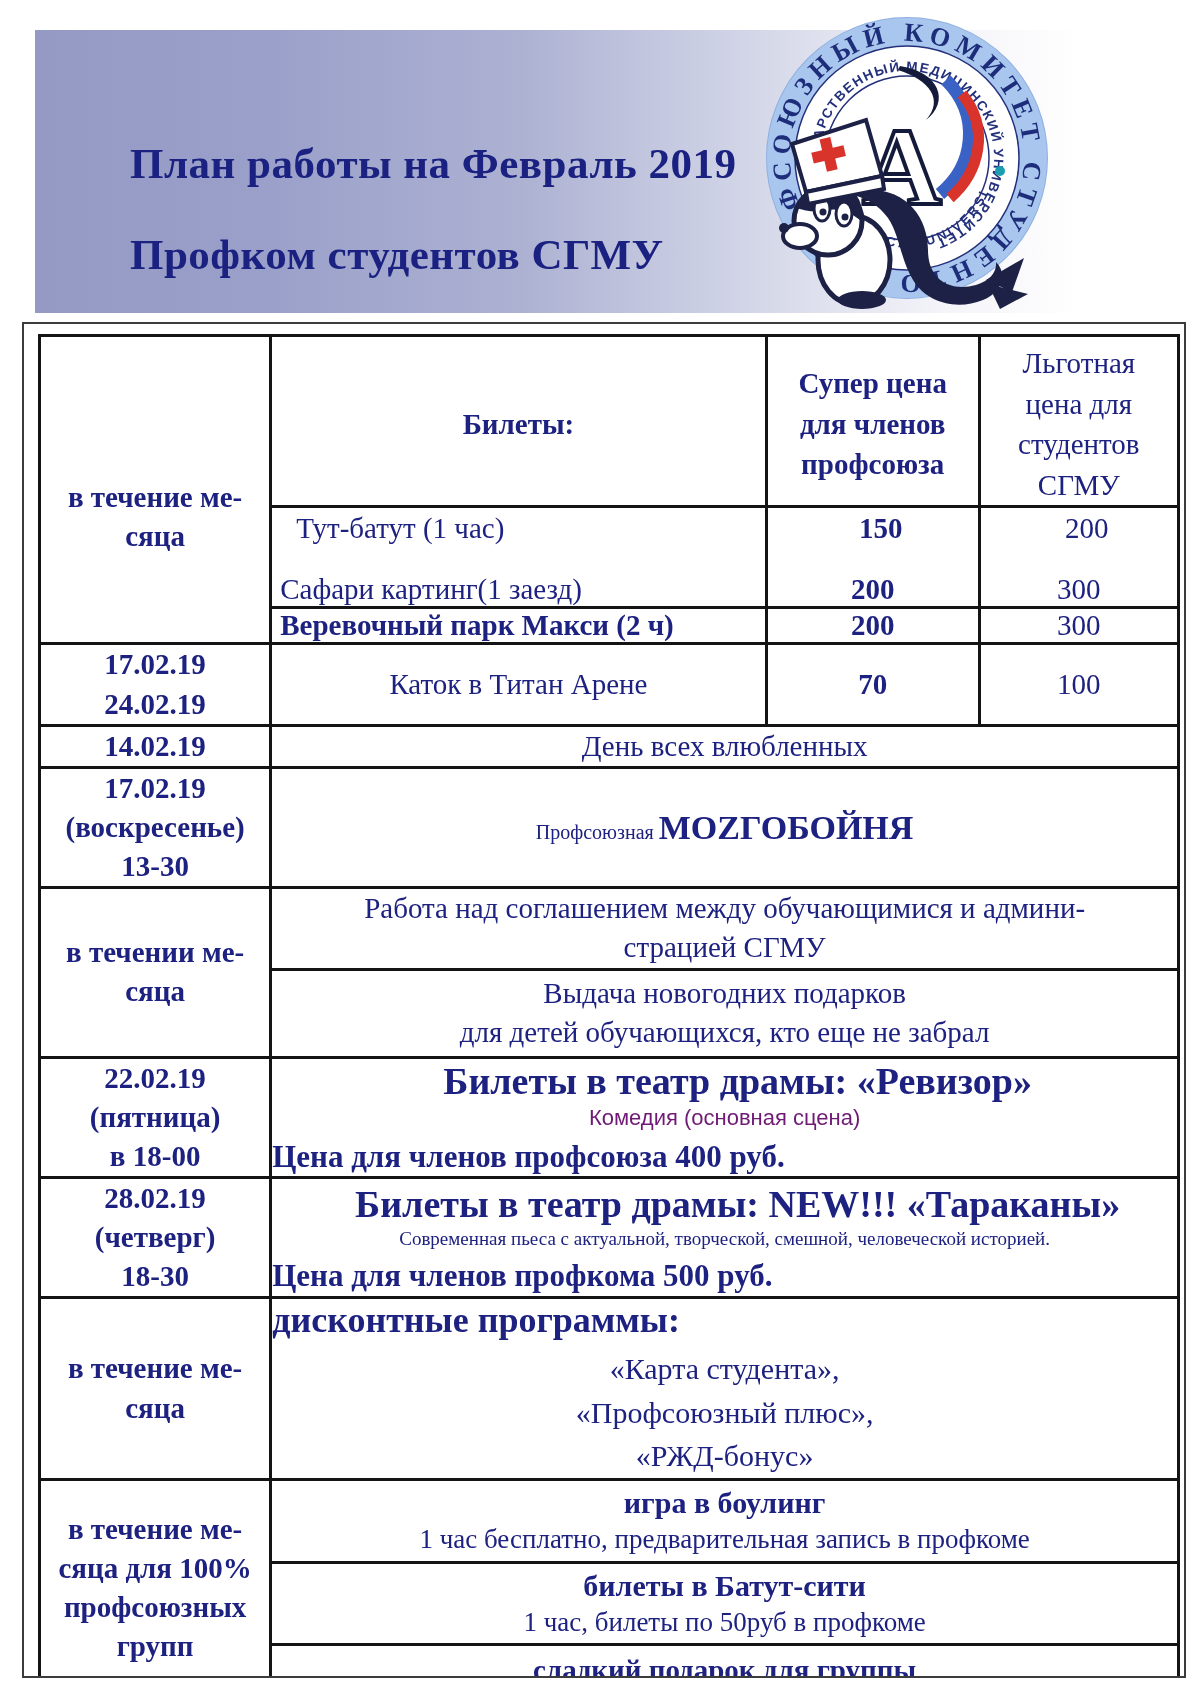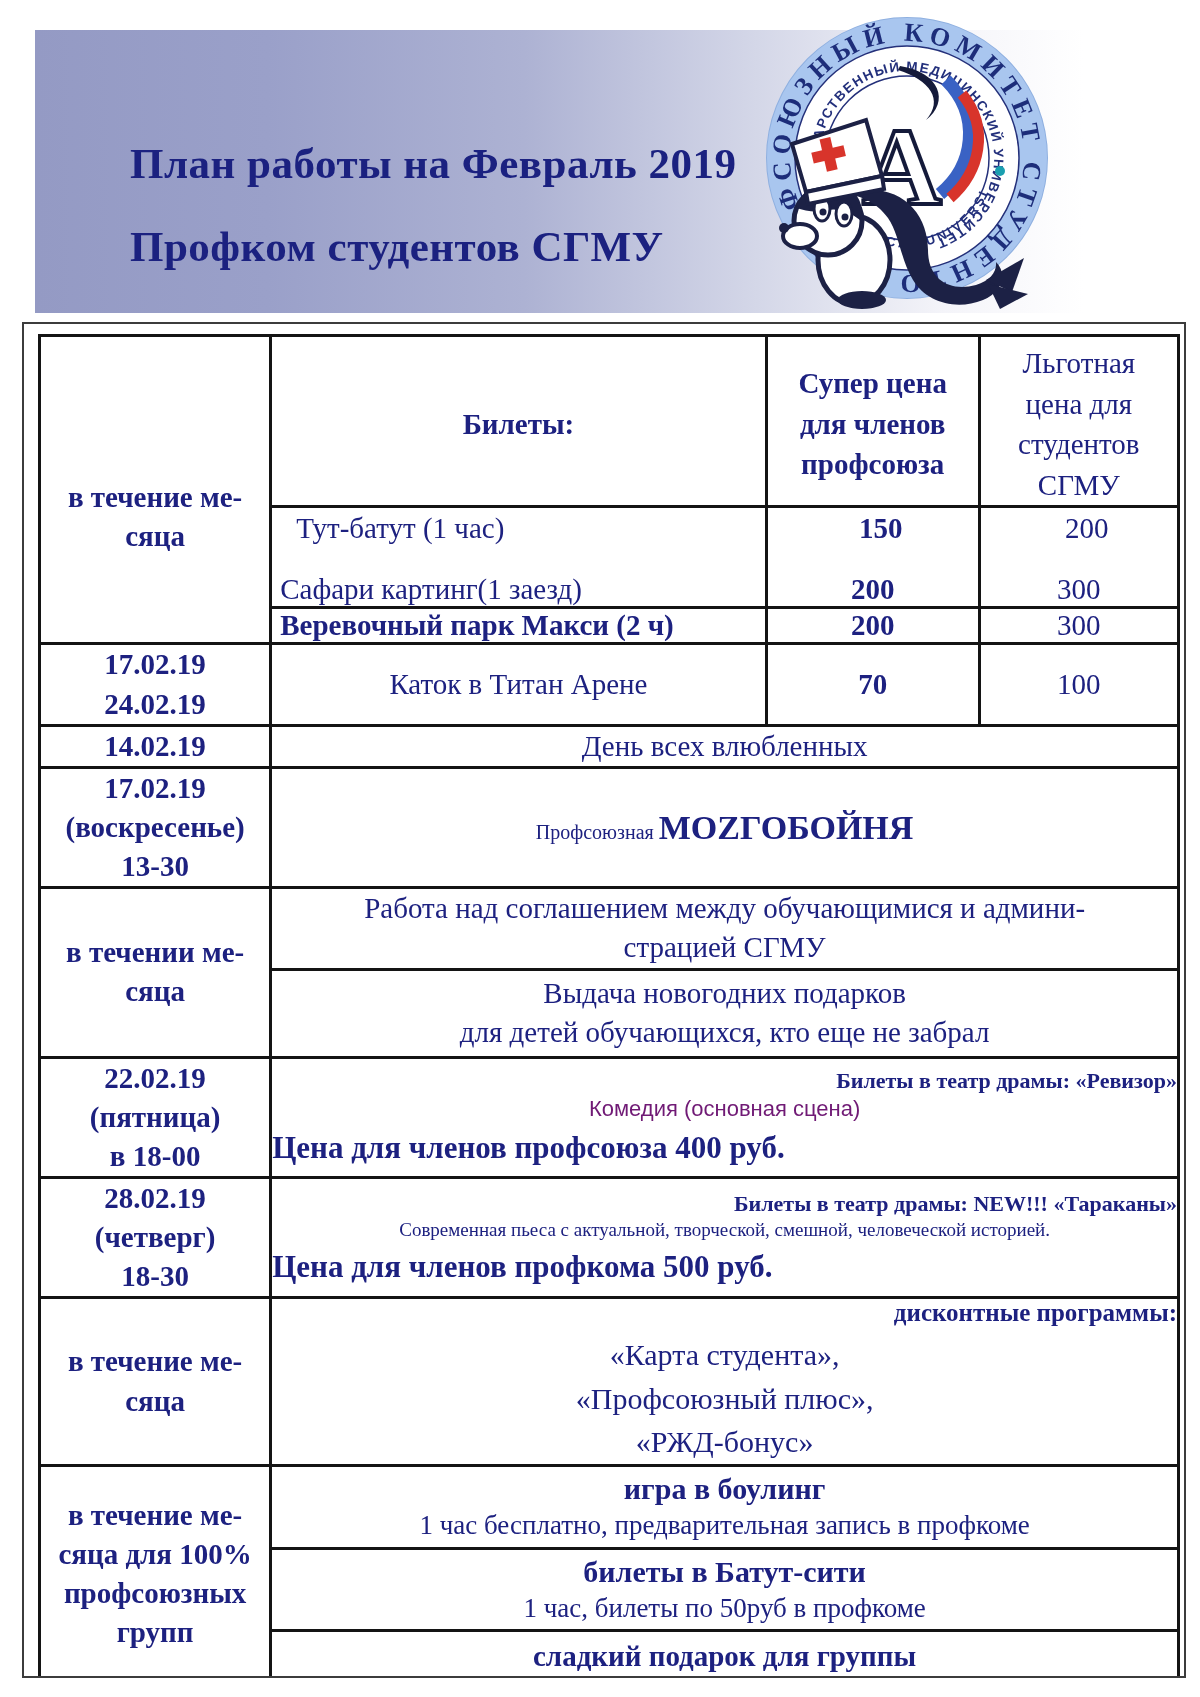--- a/index.html
+++ b/index.html
@@ -14,21 +14,21 @@
   .header-band {
     position:absolute; left:35px; top:30px; width:1165px; height:283px;
     background:linear-gradient(90deg,#949ac4 0%,#9aa0c9 20%,#adb2d3 42%,
                #d4d7e8 62%,#f4f4f9 78%,#ffffff 90%,#ffffff 100%);
   }
   .title-line {
     position:absolute; left:95px; font-weight:bold; font-size:43px;
     color:#1b2180; letter-spacing:0.5px; white-space:nowrap;
   }
   .title-1 { top:109px; }
-  .title-2 { top:192px;font-family:Liberation Serif, serif; }
+  .title-2 { top:200px;font-family:Liberation Serif, serif; }
 
   .logo-svg { position:absolute; left:750px; top:8px; }
 
   
   .table-frame {
     position:absolute; left:22px; top:322px; width:1164px; height:1356px;
     border:2px solid #3c3c3c; background:#ffffff;
     padding:10px 4px 14px 14px; overflow:hidden;
   }
   table.plan {
@@ -49,28 +49,28 @@
   .chead-reg { font-weight:normal; }
   .center { text-align:center; }
   .leftcell { text-align:left; padding-left:8px; }
   .bold { font-weight:bold; }
   .num-b { font-weight:bold; text-align:center; }
   .num-r { font-weight:normal; text-align:center; }
   .gap-under { margin:4px 0 28px 16px; }
   .evt { text-align:center; line-height:1.35; }
   .evt-big-prefix { font-size:20px; }
   .evt-big-name { font-size:34px; font-weight:bold; }
-  .block-title { font-weight:bold; text-align:right; padding-left:26px; font-size:22px; }
+  .block-title { font-weight:bold; text-align:center; padding-left:26px; font-size:38px; }
   .block-sub-sans {
     font-family:"Liberation Sans", sans-serif; font-size:22px; color:#701a75;
     text-align:center; margin-top:2px;
   }
   .block-sub-serif { font-size:19px; text-align:center; margin-top:2px; color:#1d2180; }
   .block-price { font-weight:bold; font-size:31px; margin-top:8px; }
-  .list-title { font-weight:bold; text-align:right; font-size:25px; margin-bottom:6px;padding-left:29px; }
+  .list-title { font-weight:bold; text-align:left; font-size:36px; margin-bottom:6px; }
   .list-line { text-align:center; font-size:30px; line-height:1.45; }
   .two-line-title { font-weight:bold; text-align:center; font-size:30px; }
   .two-line-note { text-align:center; font-size:27px; margin-top:4px; }
 </style>
 </head>
 <body>
 
 <div class="page">
 
   <div class="header-band">

